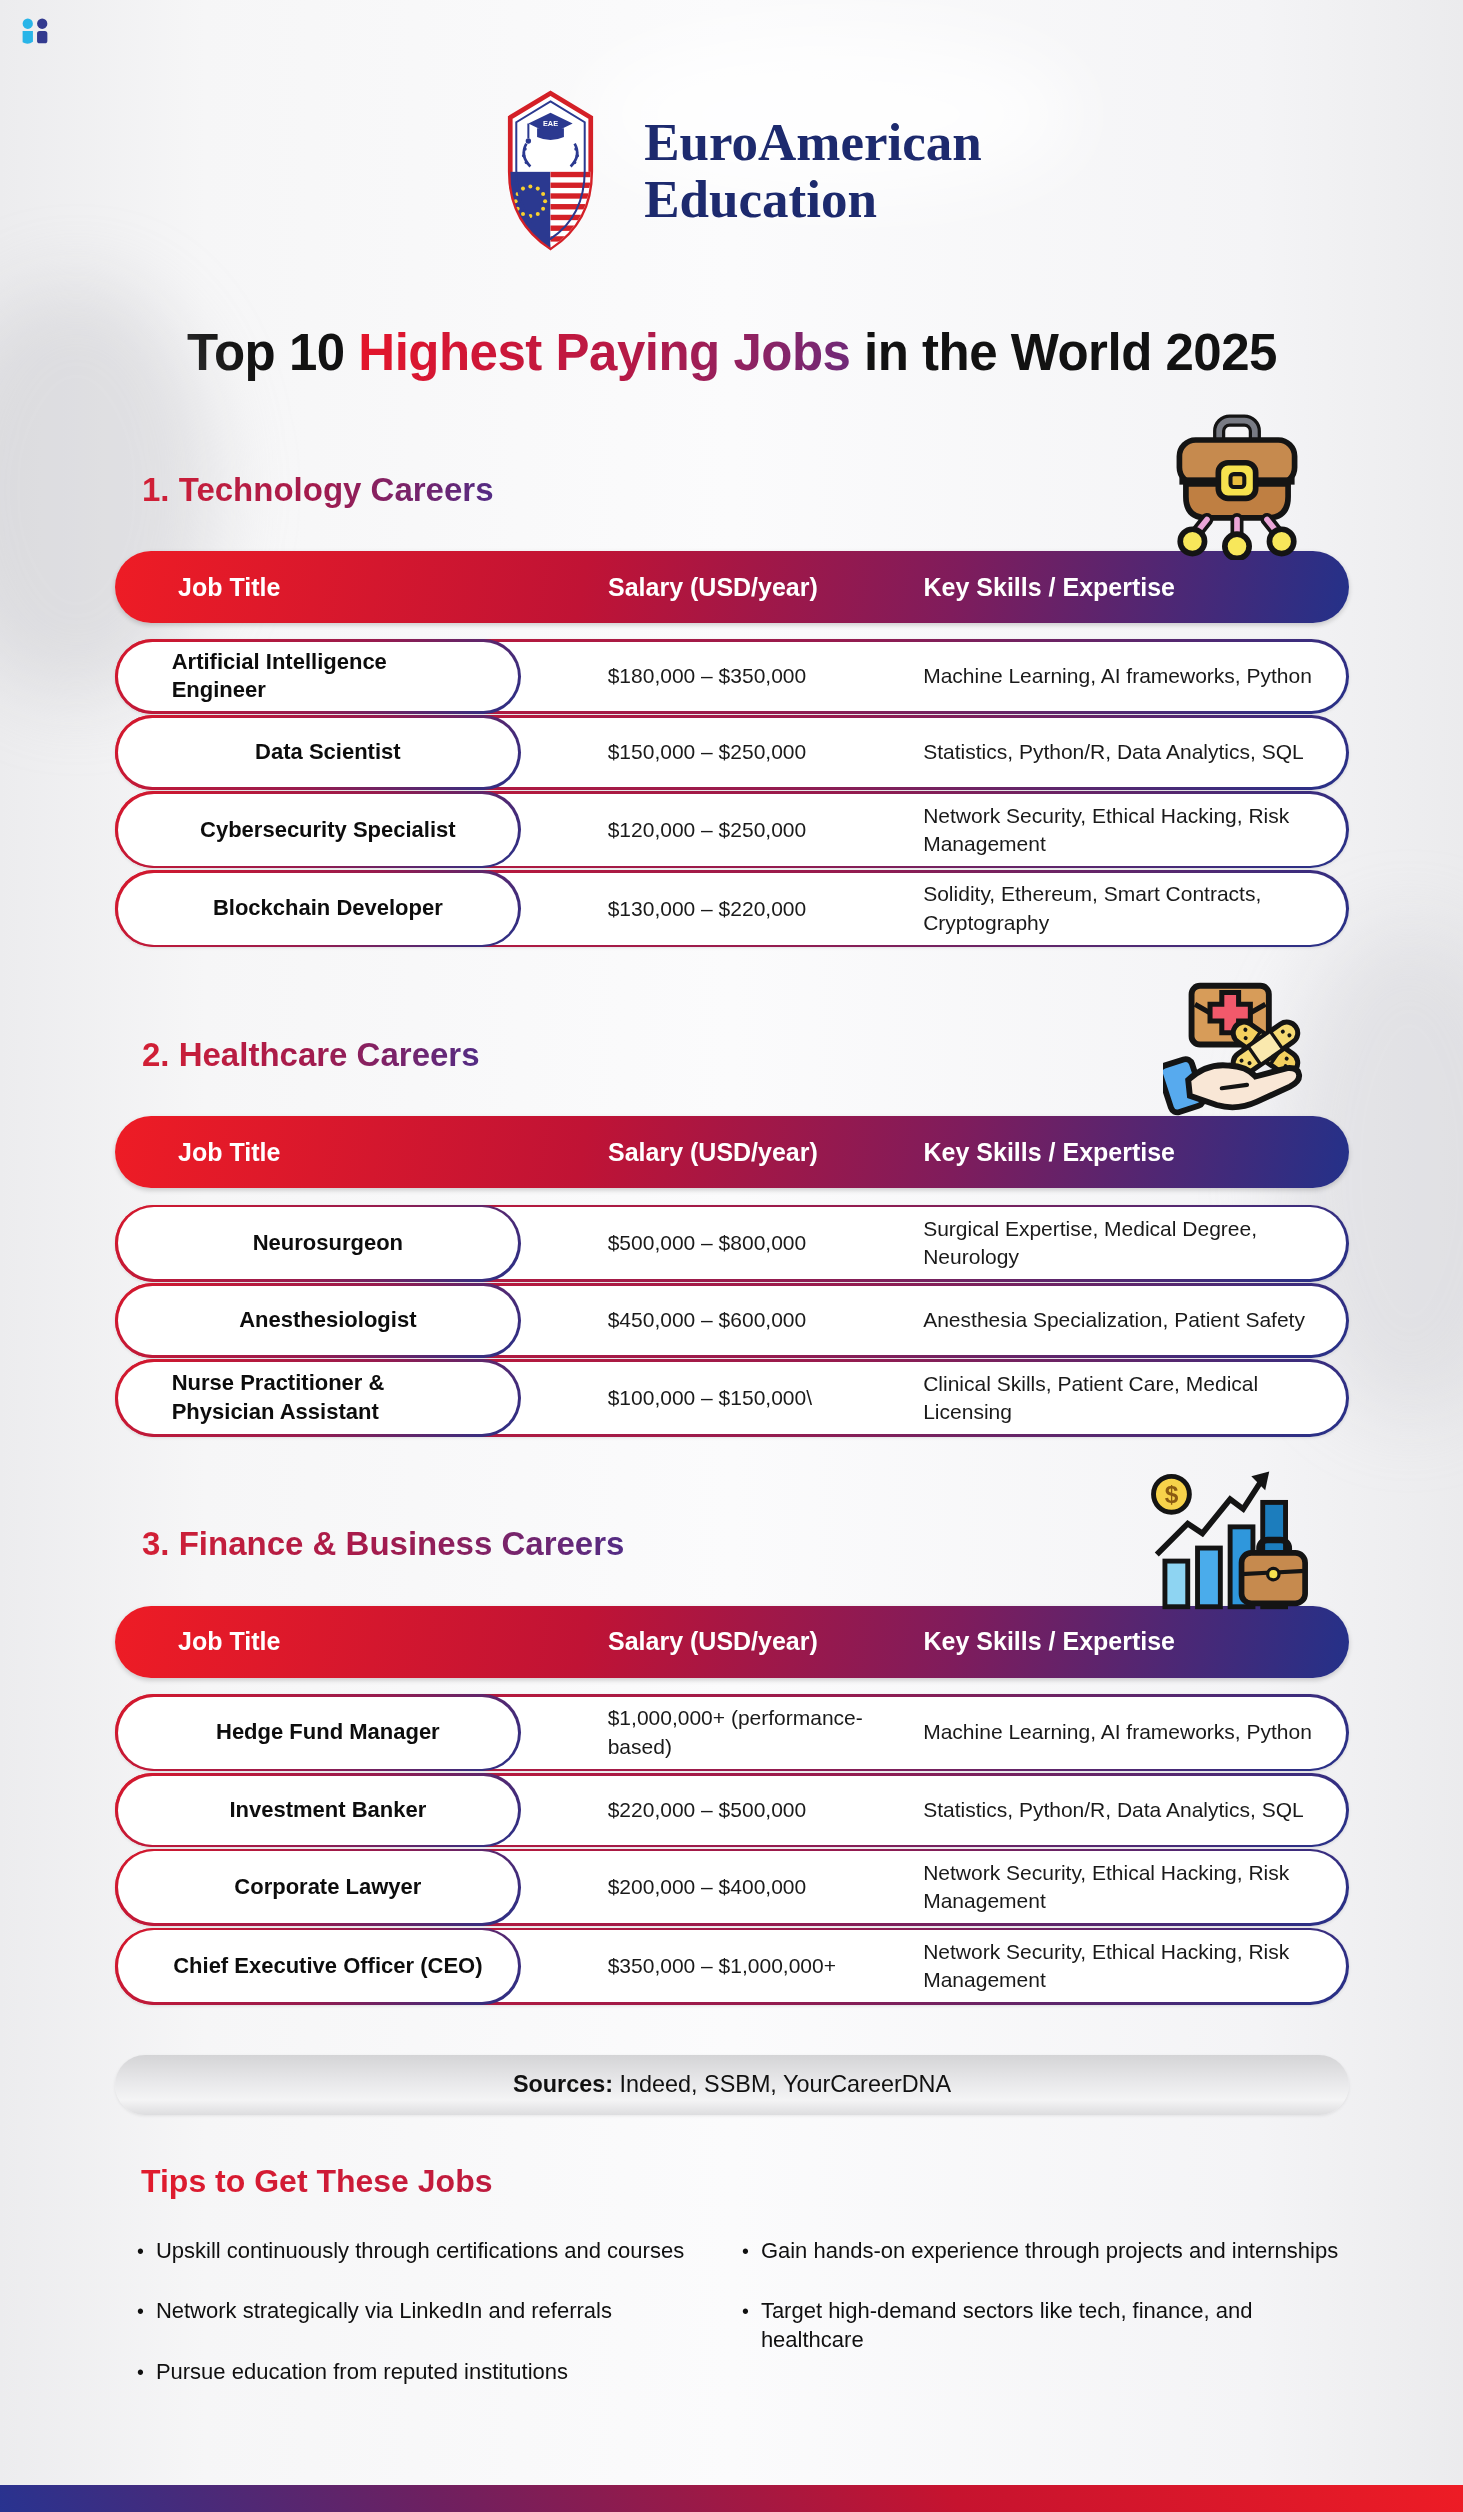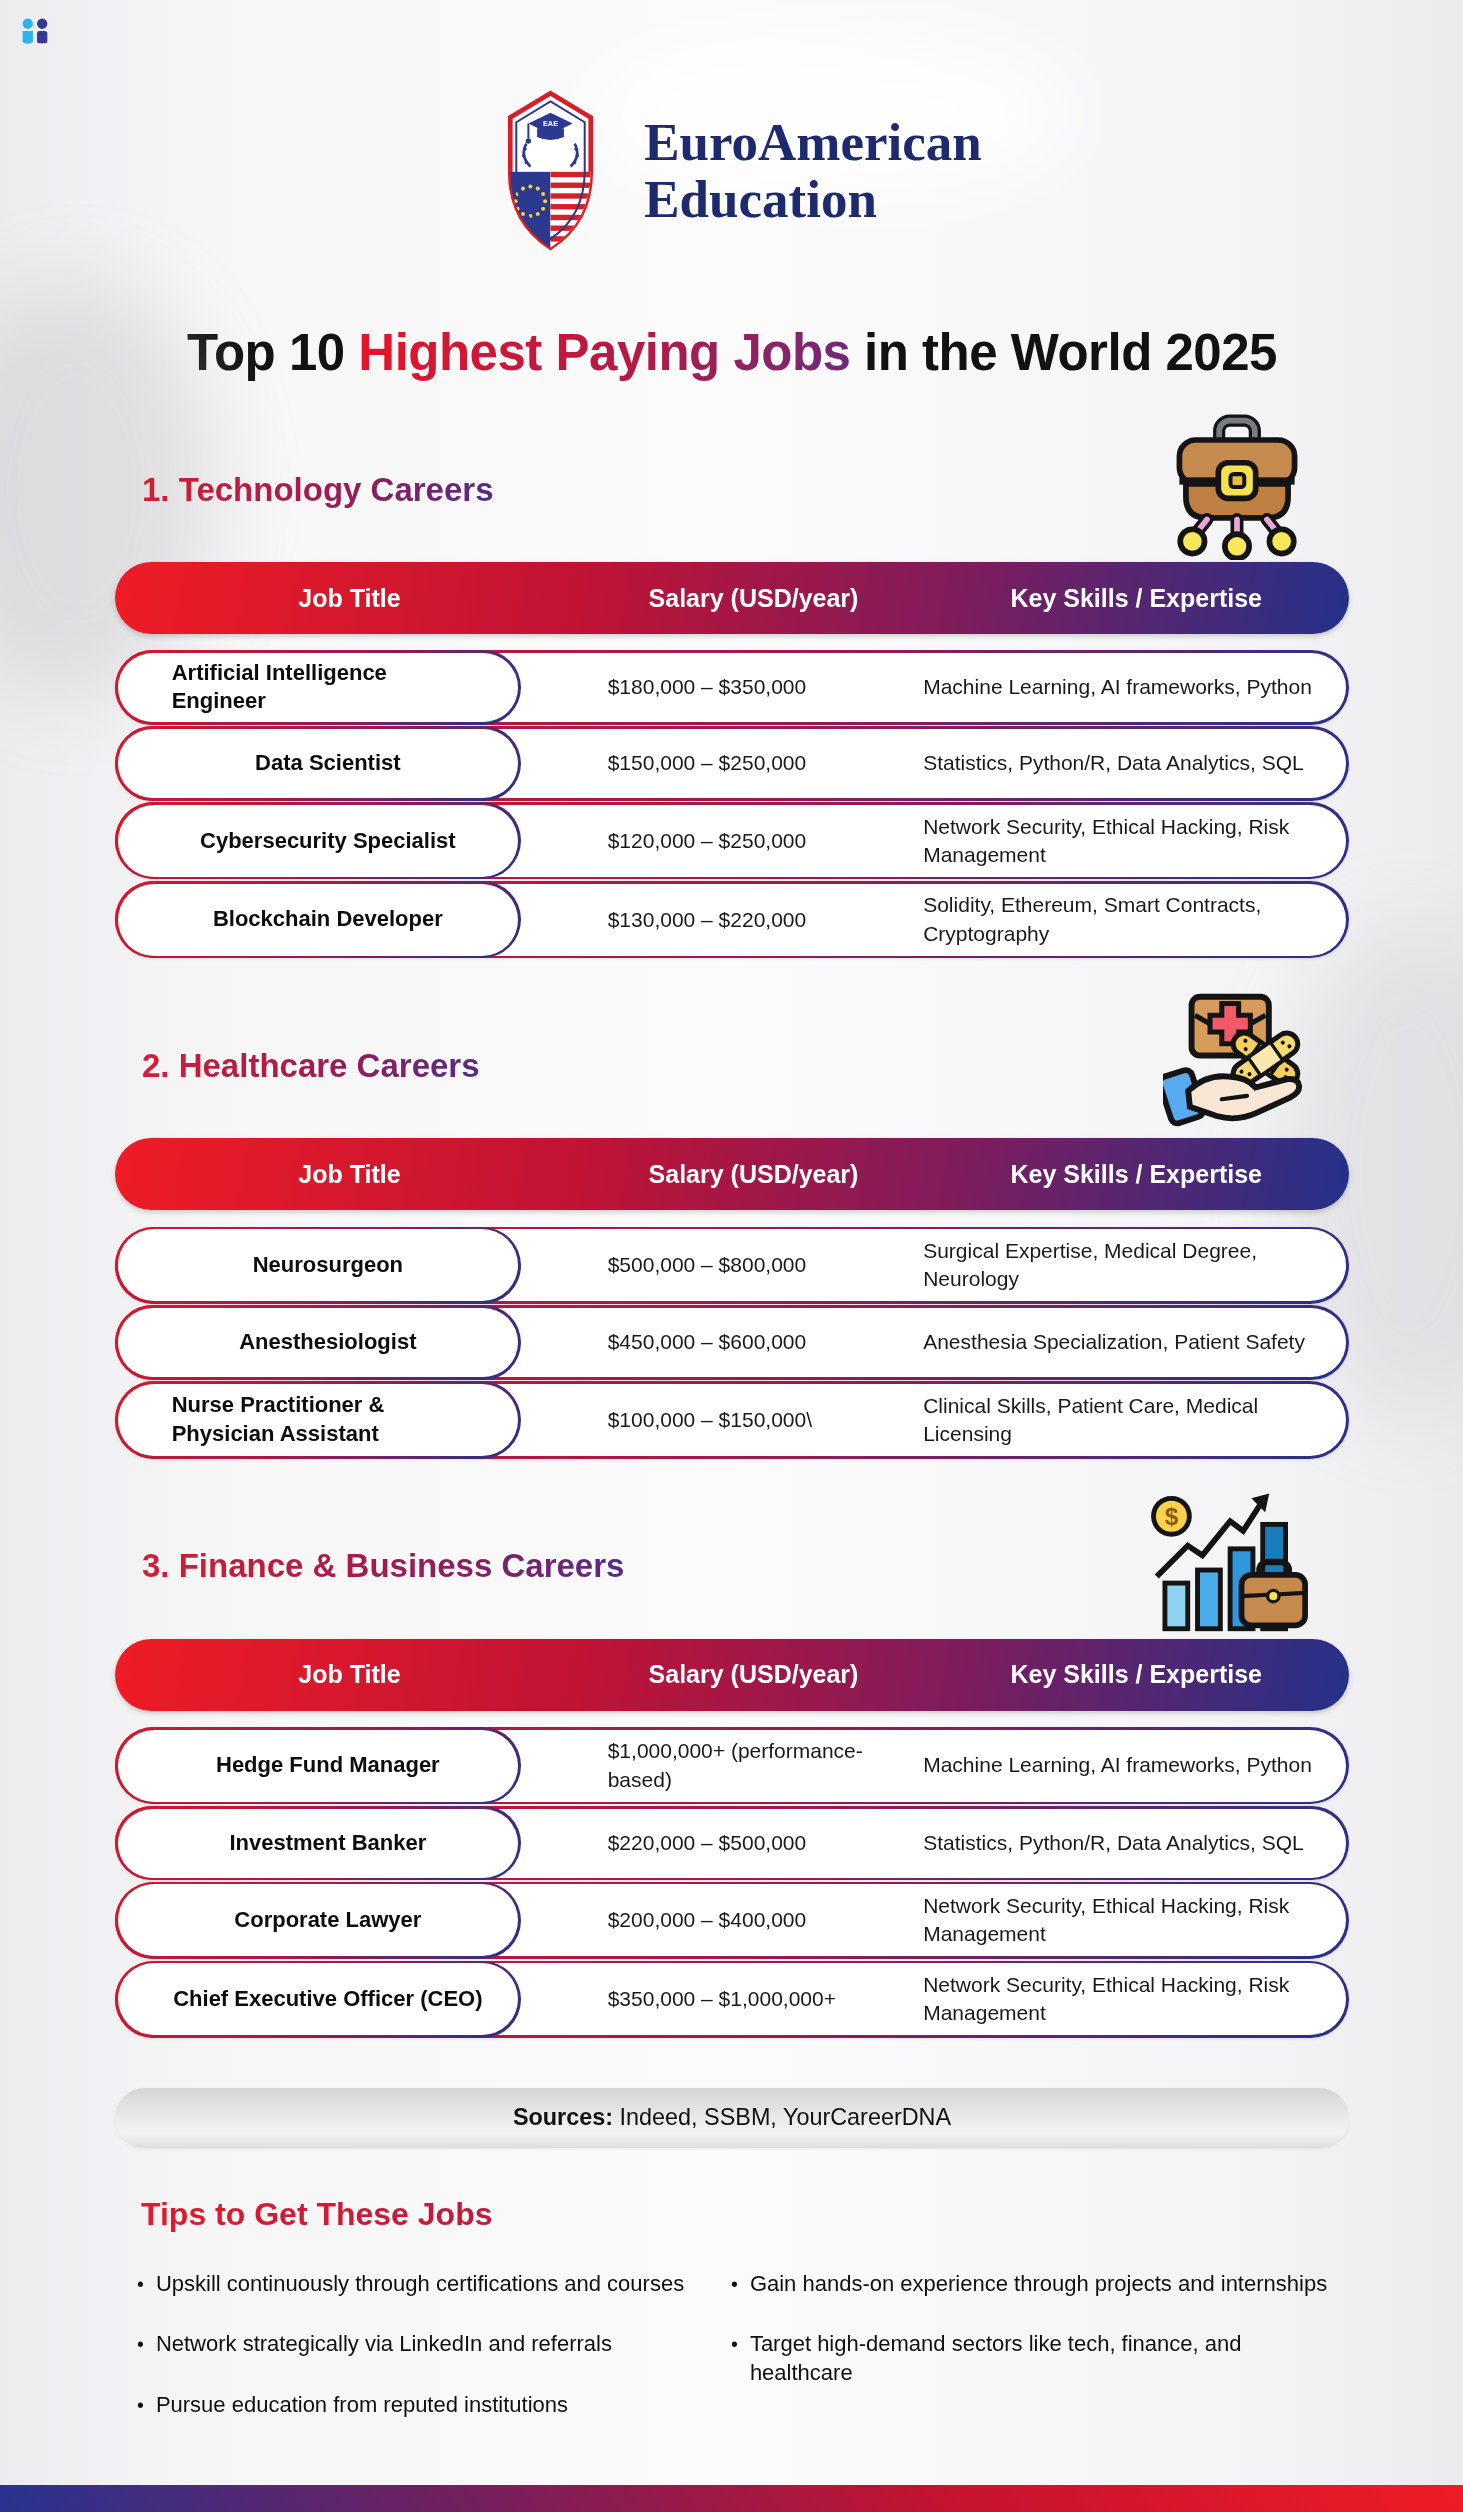--- a/index.html
+++ b/index.html
@@ -36,26 +36,25 @@
   .section { position:relative; }
   .section-head { position:relative; margin-top:64px; height:87px; display:flex; align-items:center; }
   .section-head h2 {
     margin:0 0 0 27px; font-size:33px; font-weight:bold;
     background:linear-gradient(95deg,#d31f34 0%,#a21b4e 50%,#522c85 100%);
     -webkit-background-clip:text; background-clip:text; color:transparent;
   }
   .sec-icon { position:absolute; right:39px; top:50%; transform:translateY(-52%); }
 
   .thead {
-    margin-top:29px; min-height:72px; border-radius:36px;
+    margin-top:18px; min-height:72px; border-radius:36px;
     background:linear-gradient(100deg,#ee1c25 0%,#c01335 38%,#7f1c5c 68%,#243189 100%);
     display:grid; grid-template-columns:406px 378px 1fr; align-items:center;
     color:#fff; font-weight:bold; font-size:25px;
     box-shadow:0 2.2px 5.4px rgba(0,0,0,.18);
-    text-align:center;
   }
   .thead .hc1 { padding-left:63px; }
   .thead .hc2 { padding-left:87px; }
   .thead .hc3 { padding-left:24.5px; }
 
   .rows { margin-top:16.3px; }
   .trow {
     background:linear-gradient(135deg,#d8182b 0%,#971b4e 55%,#253189 100%);
     border-radius:39px; padding:2.7px; margin-bottom:1.6px;
     box-shadow:0 1.1px 3.3px rgba(0,0,0,.10);
@@ -86,21 +85,21 @@
     font-size:23.4px; color:#111; white-space:pre-wrap;
     box-shadow:0 1.1px 3.3px rgba(0,0,0,.08);
   }
   .sources .b { font-weight:bold; }
 
   .tips-head {
     margin:48px 0 0 26px; font-size:32px; font-weight:bold;
     background:linear-gradient(95deg,#e11b2c 0%,#a31b4d 50%,#5f2a80 100%);
     -webkit-background-clip:text; background-clip:text; color:transparent;
   }
-  .tips-grid { margin:37px 0 0 22px; display:grid; grid-template-columns:594px 1fr; }
+  .tips-grid { margin:37px 0 0 22px; display:grid; grid-template-columns:594px 1fr; column-gap:11px; }
   .tip { display:flex; font-size:22px; color:#101010; margin-bottom:32px; line-height:1.3; }
   .tip::before { content:"•"; margin-right:12px; font-size:19.6px; line-height:1.45; }
 
   .footer {
     position:absolute; left:0; right:0; bottom:0; height:27px;
     background:linear-gradient(55deg,#283390 0%,#6e2060 30%,#c6132f 65%,#ee1c25 100%);
   }
 </style>
 </head>
 <body>

